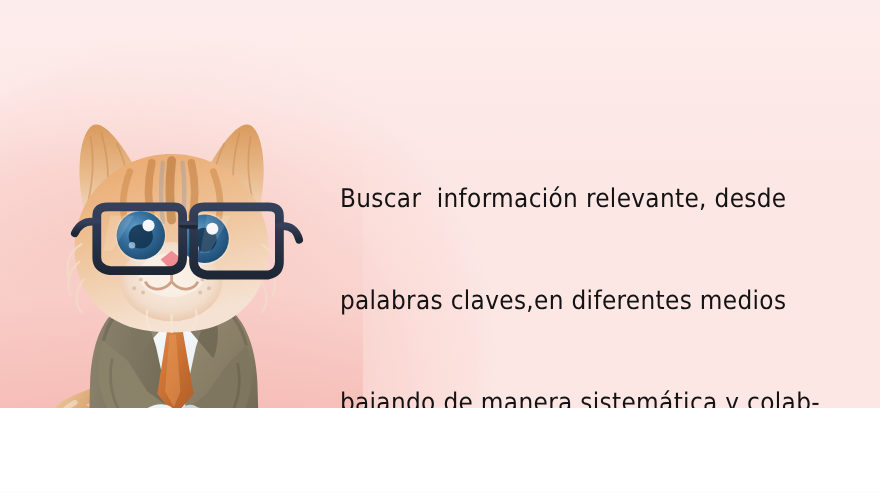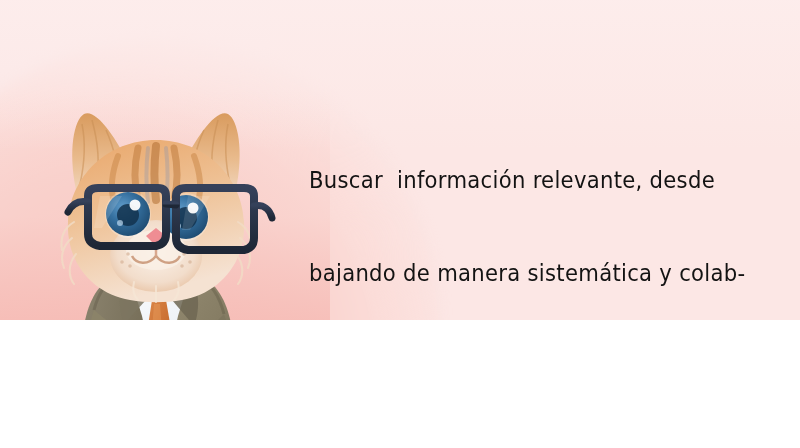--- a/index.html
+++ b/index.html
@@ -4,21 +4,21 @@
 <title>Slide</title>
 <style>
   html, body {
     margin: 0;
     padding: 0;
     background: #ffffff;
   }
   #slide {
     position: relative;
     width: 800px;
-    height: 320px;
+    height: 371px;
     overflow: hidden;
     font-family: "DejaVu Sans", "Liberation Sans", sans-serif;
   }
 
   
   .bg-base {
     position: absolute;
     inset: 0;
     background: #fbe7e6;
   }
@@ -306,17 +306,18 @@
           <path d="M104 178 C102 186 104 192 108 196"></path>
           <path d="M126 182 C126 190 126 194 126 198"></path>
           <path d="M148 178 C150 186 148 192 144 196"></path>
         </g>
       </g>
     </svg>
   </div>
 
   <div class="text-block">
     <span class="text-line">Buscar  información relevante, desde</span>
+    <span class="text-line">palabras claves,en diferentes medios</span>
     <span class="text-line">bajando de manera sistemática y colab-</span>
     
   </div>
 
 </div>
 
 </body></html>

